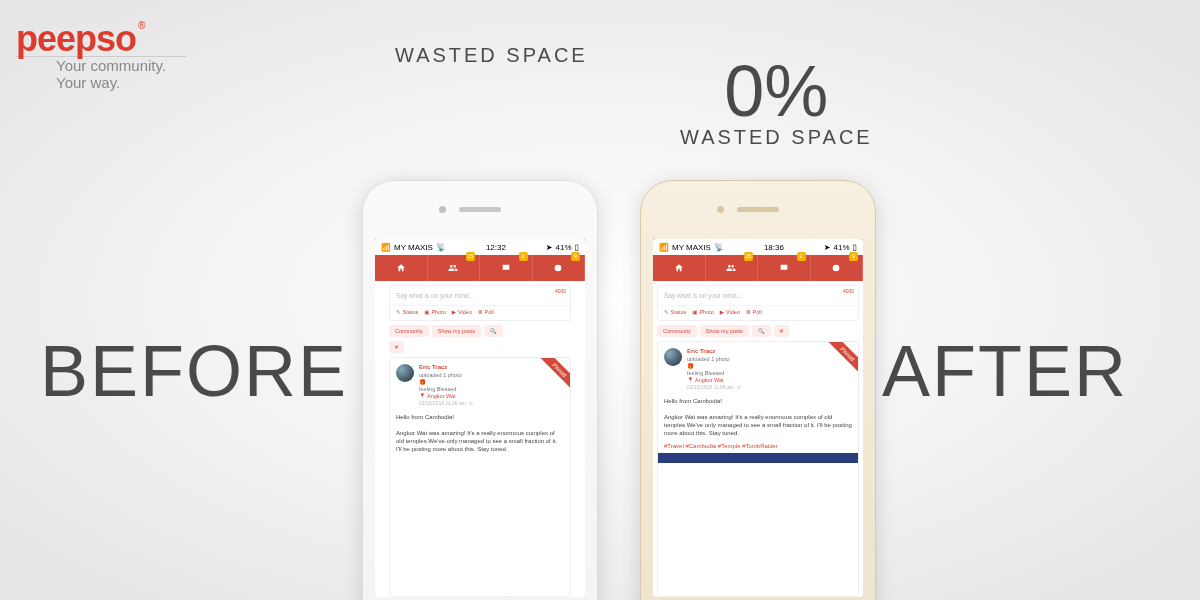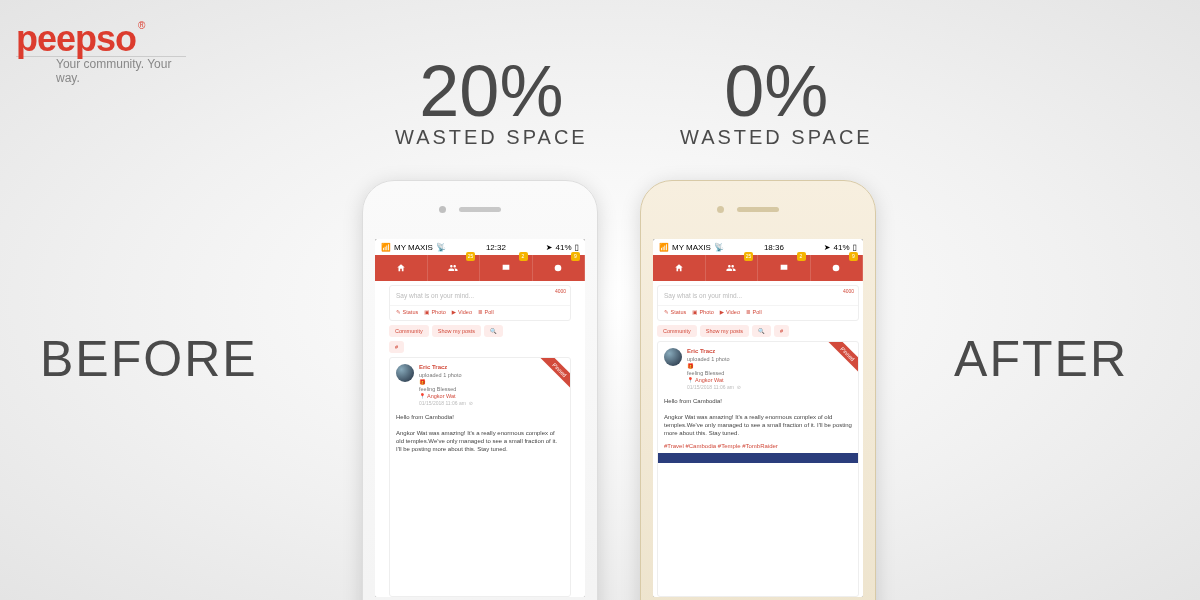--- a/index.html
+++ b/index.html
@@ -1,32 +1,32 @@
 <!DOCTYPE html>
 <html><head>
 <meta charset="utf-8">
 <style>
   html,body{margin:0;padding:0;width:1200px;height:600px;overflow:hidden;font-family:"Helvetica Neue",Arial,sans-serif;}
   body{background:radial-gradient(ellipse at center,#ffffff 0%,#f1f1f1 55%,#e4e4e4 100%);position:relative;}
 
   
-  .big-label{position:absolute;top:330px;font-size:50px;font-weight:200;color:#4a4a4a;letter-spacing:2px;}
+  .big-label{position:absolute;top:330px;font-size:72px;font-weight:200;color:#4a4a4a;letter-spacing:2px;}
   #lbl-before{left:40px;}
   #lbl-after{right:72px;}
 
   .pct{position:absolute;top:50px;font-size:72px;font-weight:200;color:#4a4a4a;text-align:center;}
   #pct-before{left:395px;}
   #pct-after{left:680px;}
   .pct-sub{display:block;font-size:20px;letter-spacing:3px;font-weight:300;margin-top:-6px;}
 
   
   .logo{position:absolute;top:18px;left:16px;}
   .logo-main{font-size:36px;font-weight:700;color:#dc3c2e;letter-spacing:-1px;}
   .logo-sup{font-size:10px;color:#dc3c2e;vertical-align:top;position:relative;top:2px;left:2px;}
-  .logo-tag{font-size:12px;color:#888;display:block;margin-top:-4px;padding-left:40px;border-top:1px solid #ccc;width:130px;}
+  .logo-tag{font-size:15px;color:#888;display:block;margin-top:-4px;padding-left:40px;border-top:1px solid #ccc;width:130px;}
 
   
   .phone{position:absolute;top:180px;width:234px;height:478px;border-radius:32px;box-shadow:0 4px 20px rgba(0,0,0,.15);}
   #phone-before{left:362px;background:linear-gradient(#fafafa,#f3f3f3);border:1px solid #ddd;}
   #phone-after{left:640px;background:linear-gradient(#f7efdf,#ede3cc);border:1px solid #d8caa7;}
   .phone .speaker{position:absolute;top:26px;left:50%;transform:translateX(-50%);width:42px;height:5px;background:#c8c8c8;border-radius:3px;}
   .phone .camera{position:absolute;top:25px;left:76px;width:7px;height:7px;background:#c0c0c0;border-radius:50%;}
   #phone-after .speaker{background:#d6c8a3;}
   #phone-after .camera{background:#d6c8a3;}
 
@@ -82,21 +82,20 @@
 
 <div class="logo">
   <span class="logo-main">peepso</span><span class="logo-sup">®</span>
   <span class="logo-tag">Your community. Your way.</span>
 </div>
 
 <div id="lbl-before" class="big-label">BEFORE</div>
 <div id="lbl-after" class="big-label">AFTER</div>
 
 <div id="pct-before" class="pct">
-  <span>20%</span>
   <span class="pct-sub">WASTED SPACE</span>
 </div>
 <div id="pct-after" class="pct">
   <span>0%</span>
   <span class="pct-sub">WASTED SPACE</span>
 </div>
 
 <div id="phone-before" class="phone">
   <div class="camera"></div>
   <div class="speaker"></div>

